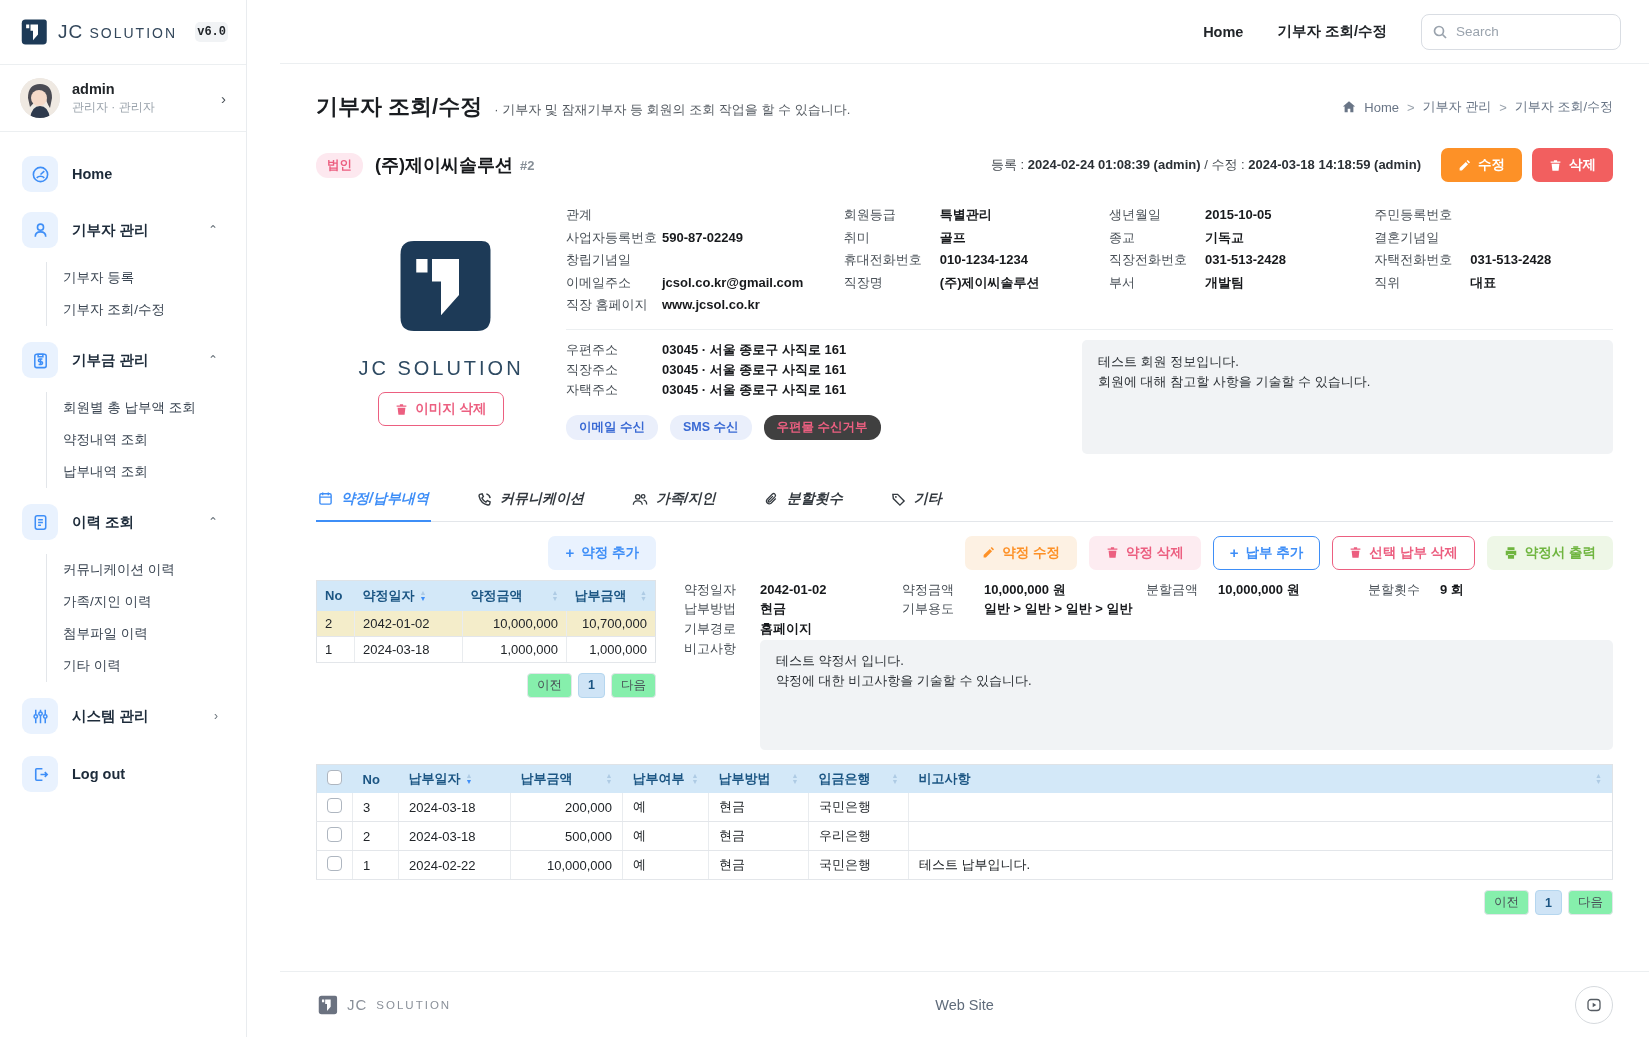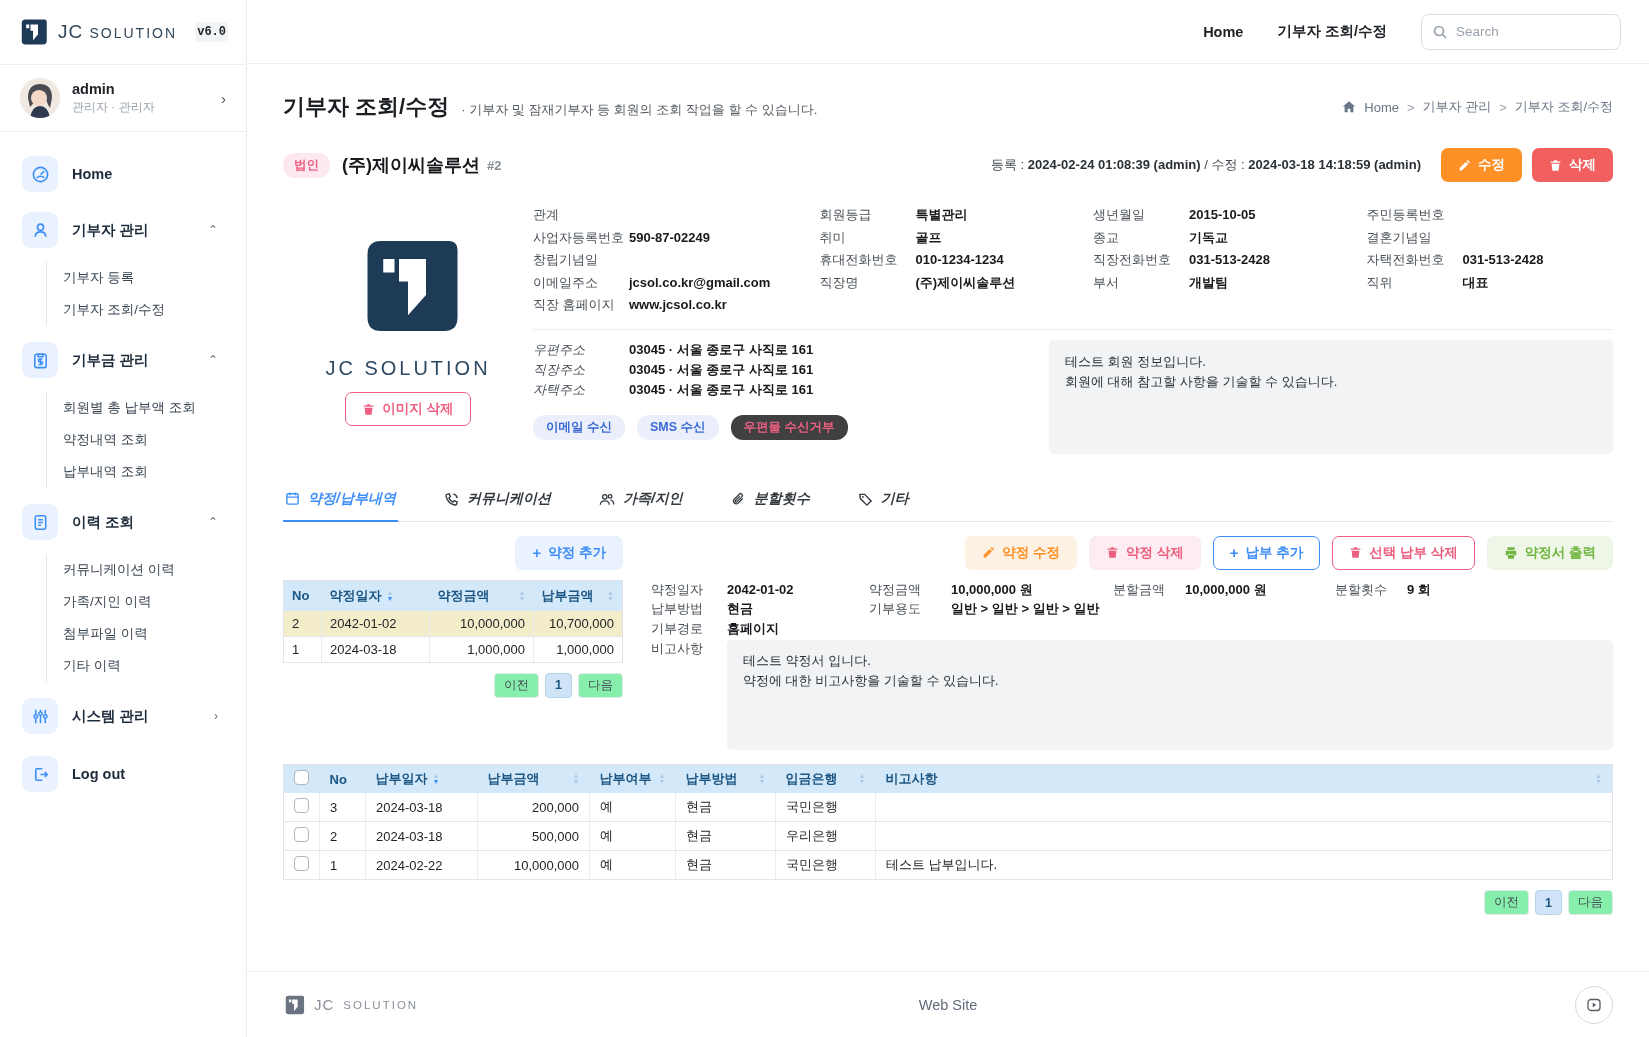--- a/index.html
+++ b/index.html
@@ -1,18 +1,18 @@
 <!DOCTYPE html>
 <html><head>
 <meta charset="utf-8">
 <style>
   * { margin:0; padding:0; box-sizing:border-box; }
   html,body { width:1649px; height:1037px; overflow:hidden; background:#fff;
     font-family:"Liberation Sans","DejaVu Sans",sans-serif; color:#212529; font-size:13px; }
-  .app { display:flex; width:1649px; height:1037px; }
+  .app { display:flex; width:1649px; height:1037px;gap:33px; }
 
   
   .sidebar { width:247px; height:100%; background:#fff; border-right:1px solid #e9ecef; flex:0 0 247px; }
   .logo-row { height:64px; display:flex; align-items:center; padding:0 18px; gap:10px; }
   .logo-mark { width:30px; height:30px; flex:0 0 30px; }
   .logo-text { font-size:19px; color:#33475b; letter-spacing:1px; font-weight:500; white-space:nowrap; }
   .logo-text .lg-sub { font-size:14px; letter-spacing:2px; }
   .version-badge { margin-left:auto; background:#f1f3f5; border-radius:5px; padding:3px 2px;
     font-family:"Liberation Mono","DejaVu Sans Mono",monospace; font-size:12px; font-weight:700; color:#212529; }
   .profile { display:flex; align-items:center; gap:12px; padding:13px 20px; border-top:1px solid #eceff1; border-bottom:1px solid #eceff1; }
@@ -69,21 +69,21 @@
   .img-delete { margin-top:12px; }
   .fields-col { flex:1; min-width:0; }
   .fgrid { display:grid; grid-template-columns:1.05fr 1fr 1fr 0.95fr; column-gap:14px; }
   .frow { display:flex; line-height:22.5px; }
   .flabel { flex:0 0 96px; color:#495057; }
   .fvalue { font-weight:700; color:#17191c; white-space:nowrap; }
   .fdivider { border-top:1px solid #eceff1; margin:12px 0 10px 0; }
   .lower-section { display:flex; gap:16px; }
   .lower-left { width:500px; flex:0 0 500px; }
   .arow { display:flex; line-height:19px; margin-bottom:1px; }
-  .alabel { flex:0 0 96px; color:#495057;font-style:italic; }
+  .alabel { flex:0 0 96px; color:#495057; }
   .avalue { font-weight:700; color:#17191c; }
   .badge-row { display:flex; gap:12px; margin-top:16px; }
   .pill { border-radius:12px; padding:4px 13px; font-weight:700; font-size:12.5px; }
   .pill-blue { background:#eaeffb; color:#3a6ad4; }
   .pill-pink { background:#404040; color:#ec5f80; }
   .note-box { flex:1; background:#f1f3f5; border-radius:5px; padding:12px 16px; color:#2b3035; line-height:20px; white-space:pre-line; min-height:114px; }
 
   .tabs { display:flex; gap:44px; border-bottom:1px solid #e3e6ea; margin-top:26px; }
   .tab { display:flex; align-items:center; gap:8px; padding:10px 2px 12px 2px; font-weight:700; font-size:14px; color:#343a40; cursor:pointer;font-style:italic; }
   .tab.active { color:#3e8ef7; border-bottom:2px solid #3e8ef7; margin-bottom:-1px; }

